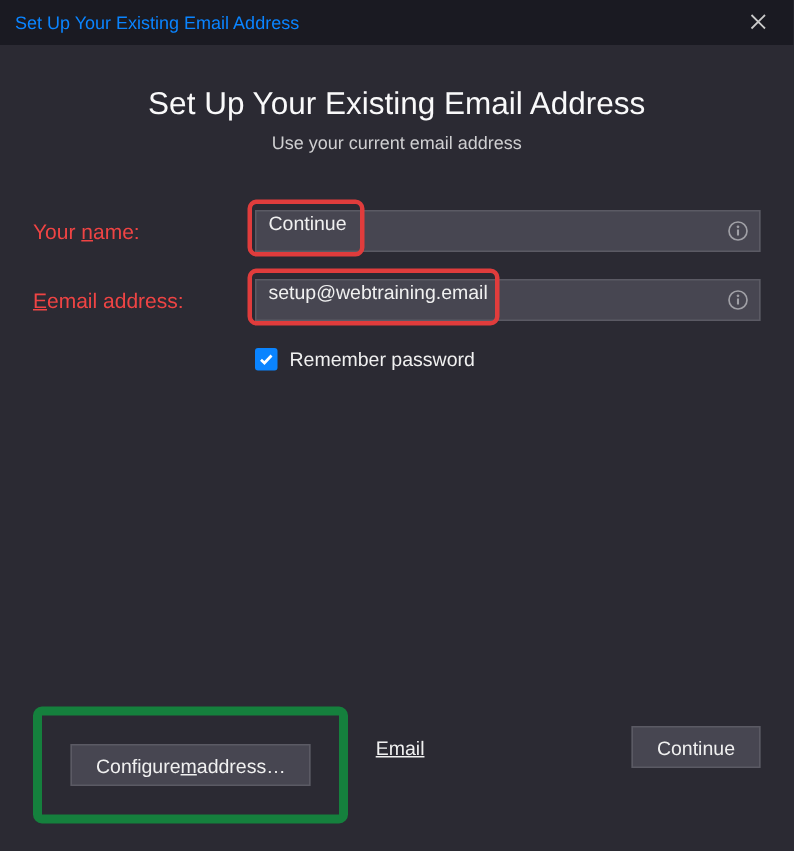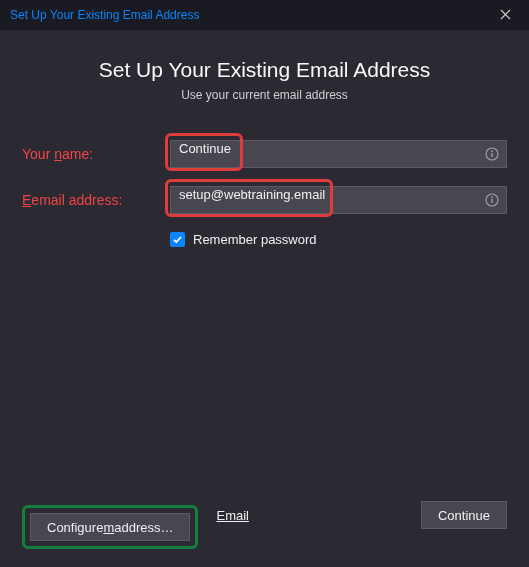--- a/index.html
+++ b/index.html
@@ -98,23 +98,23 @@
     display: flex;
     align-items: center;
     justify-content: center;
     color: #a0a0a6;
     cursor: default;
   }
   .input-icon-right.clickable {
     cursor: pointer;
   }
   .highlight-outer {
-    border: 3px solid #15803d;
+    border: 6px solid #15803d;
     border-radius: 6px;
-    padding: 5px;
+    padding: 19px;
     display: inline-block;
     margin-top: 24px;
   }
   .highlight-inline {
     position: absolute;
     border: 3px solid #e03c3c;
     border-radius: 6px;
     pointer-events: none;
   }
   .checkbox-row {

